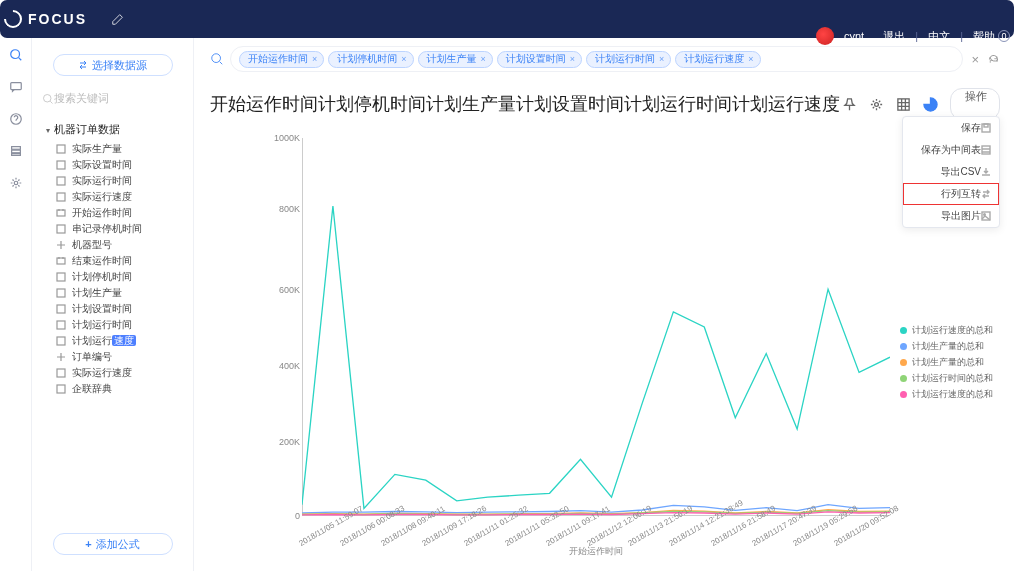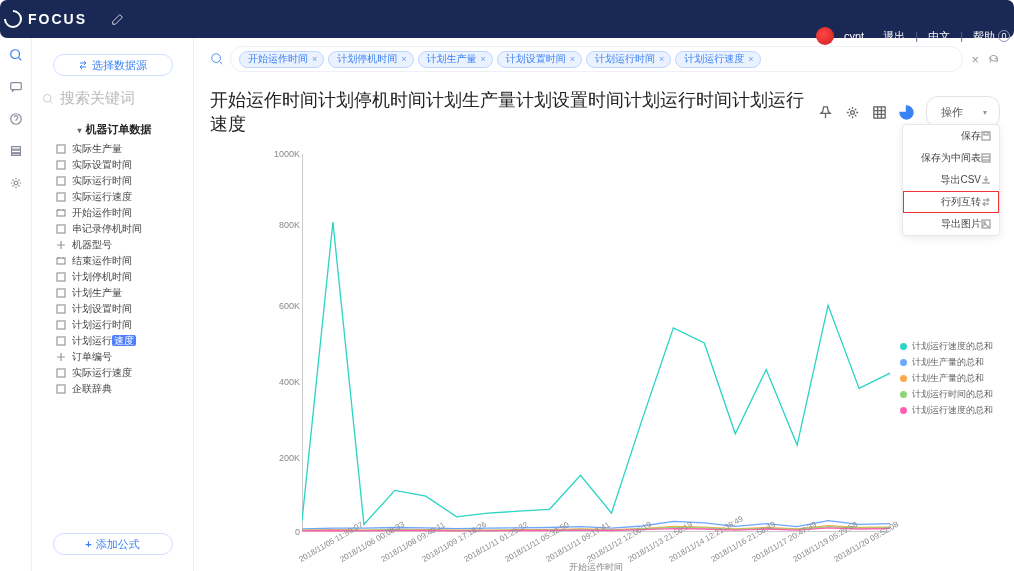--- a/index.html
+++ b/index.html
@@ -18,24 +18,24 @@
 .help-count { width: 12px; height: 12px; border-radius: 50%; border: 1px solid #8a94b8; font-size: 9px; display: inline-flex; align-items: center; justify-content: center; }
 
 
 .leftrail { position: absolute; top: 38px; left: 0; width: 32px; bottom: 0; border-right: 1px solid #eef0f5; background: #fff; display: flex; flex-direction: column; align-items: center; padding-top: 10px; gap: 18px; }
 .rail-icon { width: 14px; height: 14px; stroke: #8a8f9e; fill: none; stroke-width: 1.4; }
 .rail-icon.active { stroke: #3b82f6; }
 
 
 .sidebar { position: absolute; top: 38px; left: 32px; width: 162px; bottom: 0; border-right: 1px solid #eef0f5; background: #fff; display: flex; flex-direction: column; padding: 10px 0; }
 .pill-btn { margin: 6px auto 10px; width: 120px; height: 22px; border-radius: 14px; border: 1px solid #cfe0ff; color: #3b82f6; font-size: 11px; display: flex; align-items: center; justify-content: center; gap: 4px; cursor: pointer; background: #fff; }
-.search-box { margin: 2px 10px 8px; height: 22px; display: flex; align-items: center; gap: 6px; color: #bbb; font-size: 15px; border-bottom: 1px solid transparent; }
+.search-box { margin: 2px 10px 8px; height: 22px; display: flex; align-items: center; color: #bbb; font-size: 11px; border-bottom: 1px solid transparent; }
 .search-box svg { width: 12px; height: 12px; stroke: #bbb; fill: none; }
 .tree { flex: 1; overflow: auto; padding: 0 10px 0 14px; }
-.tree-section { font-weight: 700; font-size: 11px; margin: 4px 0 4px 0; color: #222; cursor: pointer; text-align: center; }
+.tree-section { font-weight: 400; font-size: 11px; margin: 4px 0 4px 0; color: #222; cursor: pointer; }
 .tree-section::before { content: "▾"; font-size: 8px; margin-right: 4px; color: #666; }
 .tree-item { display: flex; align-items: center; gap: 6px; height: 16px; font-size: 10px; color: #444; padding-left: 10px; cursor: pointer; }
 .tree-item svg { width: 10px; height: 10px; stroke: #999; fill: none; stroke-width: 1.2; }
 .hl { background: #4d7fff; color: #fff; padding: 0 2px; border-radius: 2px; }
 .bottom-pill { margin: 0 auto 6px auto !important; }
 
 
 .main { position: absolute; top: 38px; left: 194px; right: 0; bottom: 0; padding: 8px 14px 0 16px; }
 .query-row { display: flex; align-items: center; gap: 6px; }
 .qsearch { width: 14px; height: 14px; stroke: #3b82f6; fill: none; }
@@ -43,21 +43,21 @@
 .chip { height: 17px; border-radius: 9px; background: #eaf1ff; border: 1px solid #bcd4ff; color: #3b82f6; font-size: 10px; display: inline-flex; align-items: center; padding: 0 6px 0 8px; gap: 4px; }
 .chip .x { font-size: 9px; opacity: 0.7; cursor: pointer; }
 .qx { color: #999; font-size: 13px; padding: 0 2px; cursor: pointer; }
 .refresh { width: 13px; height: 13px; stroke: #999; fill: none; cursor: pointer; }
 
 .title-row { display: flex; align-items: center; margin-top: 16px; }
 .title { font-size: 18px; font-weight: 500; color: #222; flex: 1; }
 .tool-icons { display: flex; align-items: center; gap: 12px; }
 .tool-icons svg { width: 15px; height: 15px; stroke: #666; fill: none; stroke-width: 1.4; cursor: pointer; }
 .tool-icons .blue-pie { stroke: #3b82f6; fill: #3b82f6; }
-.op-btn { height: 32px; border: 1px solid #e0e3ea; border-radius: 12px; padding: 0 12px 0 14px; font-size: 11px; color: #555; display: flex; align-items: center; gap: 20px; cursor: pointer; background: #fff; }
+.op-btn { height: 32px; border: 1px solid #e0e3ea; border-radius: 12px; padding: 0 12px 0 14px; font-size: 11px; color: #555; display: flex; align-items: center; gap: 20px; cursor: pointer; background: #fff; flex-direction: column; }
 .op-wrap { position: relative; }
 .menu { position: absolute; top: 28px; right: 0; width: 98px; background: #fff; border: 1px solid #e4e7ee; border-radius: 4px; box-shadow: 0 2px 8px rgba(0,0,0,0.08); z-index: 10; }
 .menu-item { height: 22px; display: flex; align-items: center; justify-content: flex-end; padding: 0 8px 0 10px; font-size: 10px; color: #444; cursor: pointer; }
 .menu-item svg { width: 10px; height: 10px; stroke: #aaa; fill: none; }
 .menu-item.sel { outline: 1.5px solid #e33; outline-offset: -1.5px; }
 
 
 .chart-area { position: relative; margin-top: 6px; height: 440px; }
 .y-labels-left { position: absolute; left: -6px; top: 210px; width: 94px; text-align: right; font-size: 9px; color: #888; line-height: 13px; }
 .y-axis { position: absolute; left: 92px; top: 12px; bottom: 50px; width: 1px; background: #ccc; }

